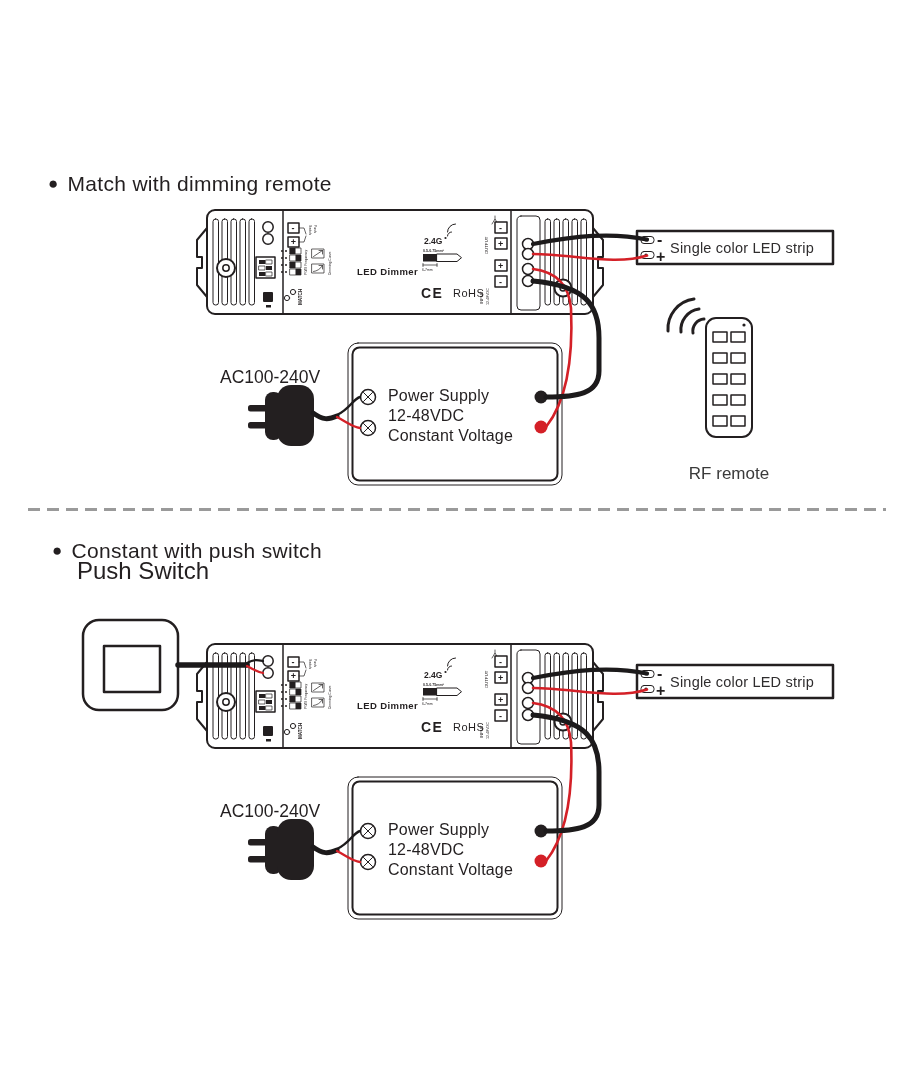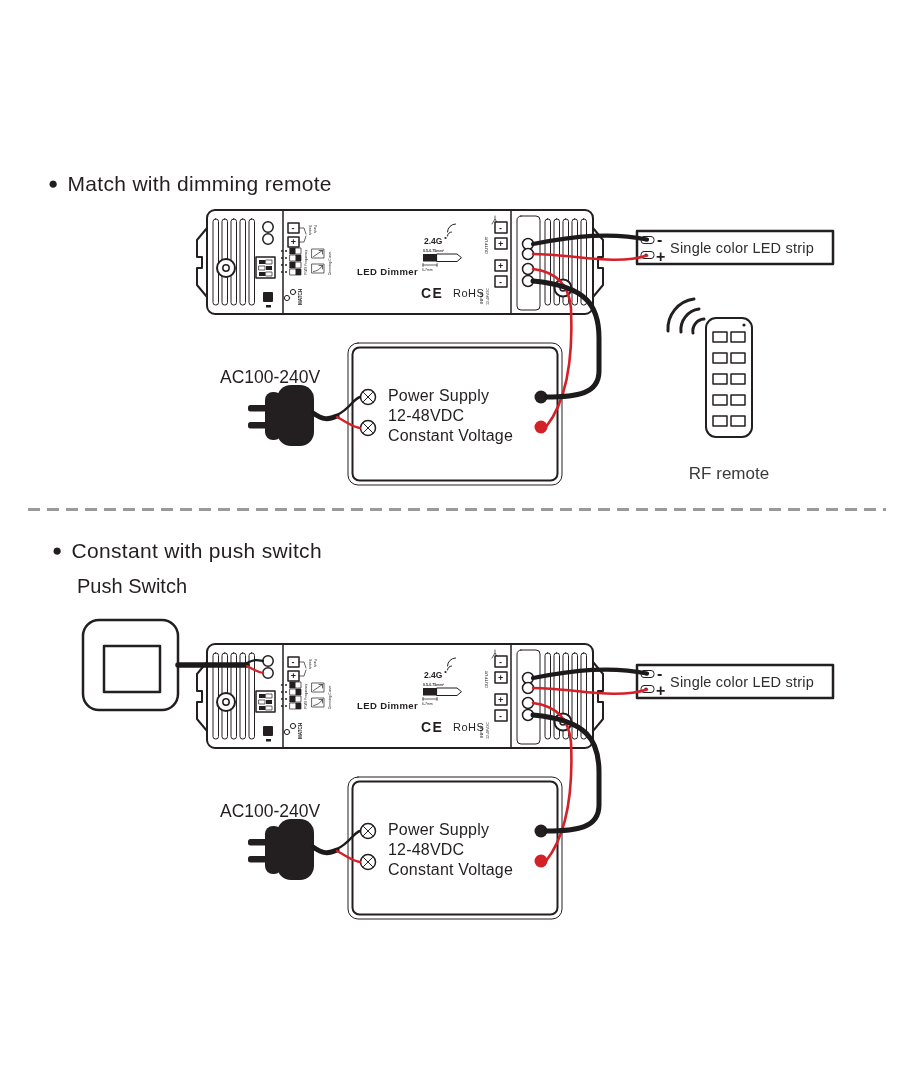--- a/index.html
+++ b/index.html
@@ -260,15 +260,15 @@
   <div class="title" style="left:48px;top:156px;margin-top:16px;">
     <span class="blt">●</span><span>Match with dimming remote</span>
   </div>
 
   <div class="divider"></div>
 
   <div class="title" style="left:52px;top:539px;">
     <span class="blt">●</span><span>Constant with push switch</span>
   </div>
 
-  <div class="lbl" style="left:77px;top:575px;font-size:20px;">Push Switch</div>
+  <div class="lbl" style="left:77px;top:557px;font-size:24px;">Push Switch</div>
 
 </div>
 
 </body></html>

